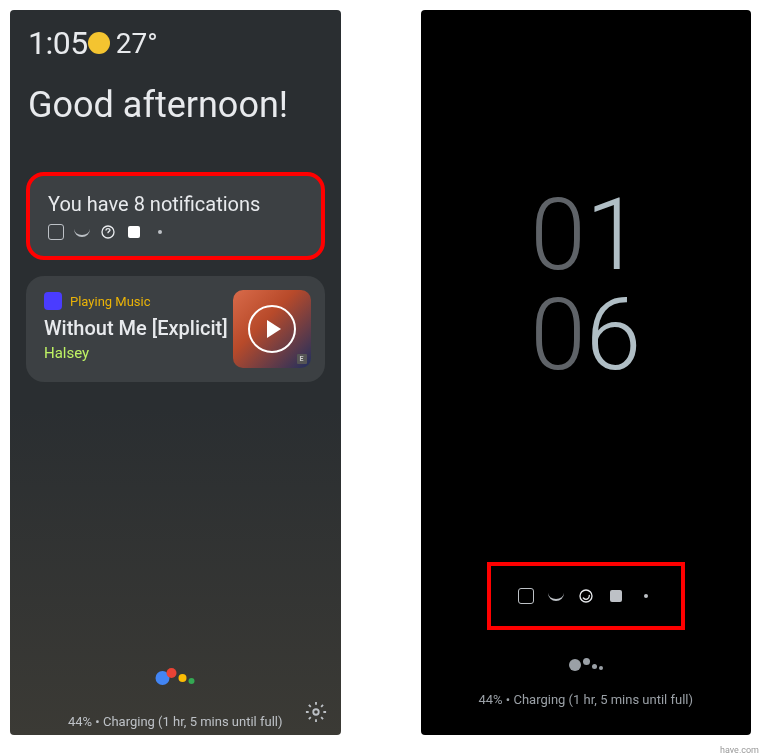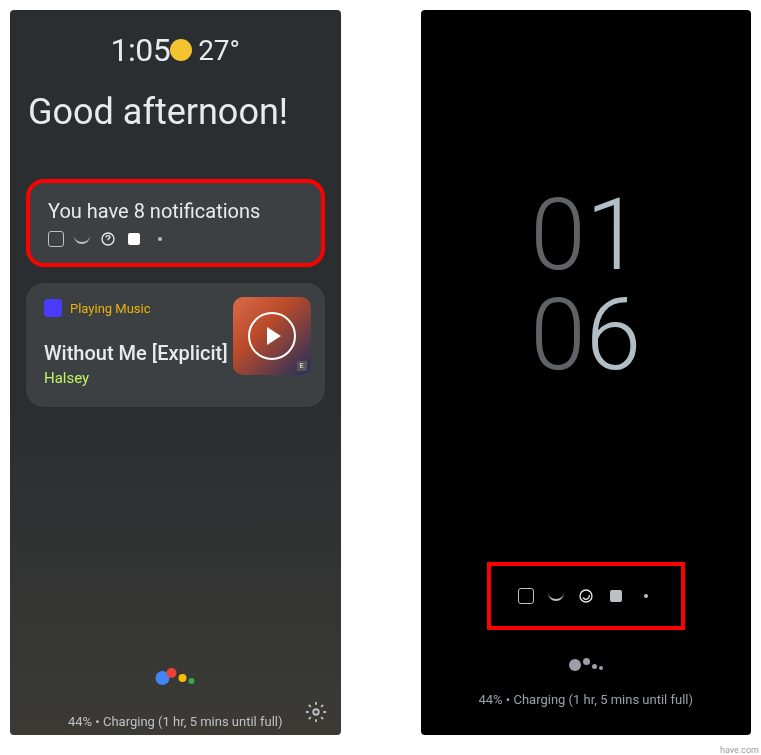--- a/index.html
+++ b/index.html
@@ -23,23 +23,23 @@
 }
 .phone-left {
   background: linear-gradient(180deg, #2a2e31 0%, #2a2e31 55%, #3b3a35 100%);
 }
 .phone-right {
   background: #000;
 }
 
 .status-row {
   display: flex;
-  justify-content: center;
-  align-items: center;
-  padding: 21px 18px 0 18px;
+  justify-content: flex-start;
+  align-items: center;
+  padding: 14px 18px 0 18px;
 }
 .time {
   font-size: 32px;
   font-weight: 400;
   letter-spacing: -0.5px;
 }
 .weather {
   display: flex;
   align-items: center;
   gap: 6px;
@@ -120,21 +120,21 @@
 }
 .amazon-music-badge {
   width: 18px;
   height: 18px;
   background: #4a3cff;
   border-radius: 4px;
 }
 .track-title {
   font-size: 20px;
   font-weight: 500;
-  margin-top: 24px;
+  margin-top: 6px;
 }
 .track-artist {
   font-size: 15px;
   color: #bef264;
   margin-top: 4px;
 }
 .album-art {
   position: absolute;
   right: 14px;
   top: 14px;

